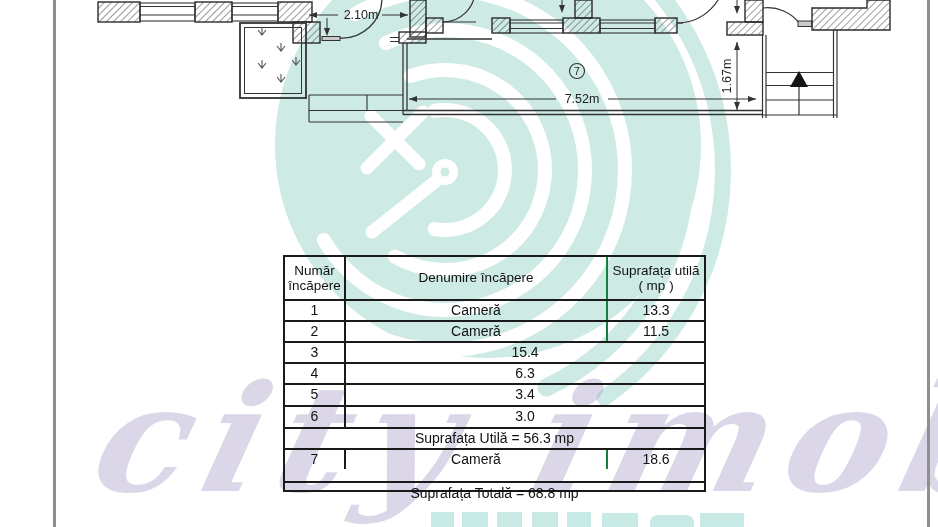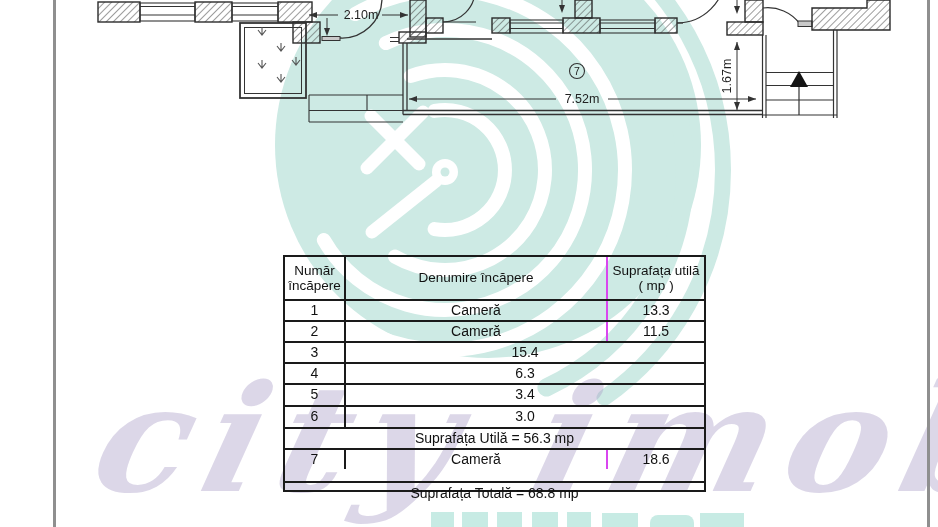--- a/index.html
+++ b/index.html
@@ -29,21 +29,21 @@
   #area-table{
     position:absolute;left:283px;top:255px;width:423px;height:237px;
     border:2px solid #1a1a1a;box-sizing:border-box;z-index:4;
     color:#111;font-size:14px;line-height:1.12;
   }
   .tr{display:flex;width:100%;box-sizing:border-box;border-top:2px solid #1a1a1a;}
   .tr:first-child{border-top:none;}
   .td{display:flex;align-items:center;justify-content:center;text-align:center;
       box-sizing:border-box;overflow:hidden;}
   .c1{width:61px;border-right:2px solid #1a1a1a;}
-  .c2{width:262px;border-right:2px solid #d946ef;}
+  .c2{width:262px;border-right:2px solid #15803d;}
   .c3{flex:1;}
   .span-row .td{width:100%;border-right:none;}
   .hdr{font-size:13.5px;}
 </style>
 </head>
 <body>
 
 <div id="stage">
 
   <svg class="layer" style="z-index:1" viewBox="0 0 938 527">

